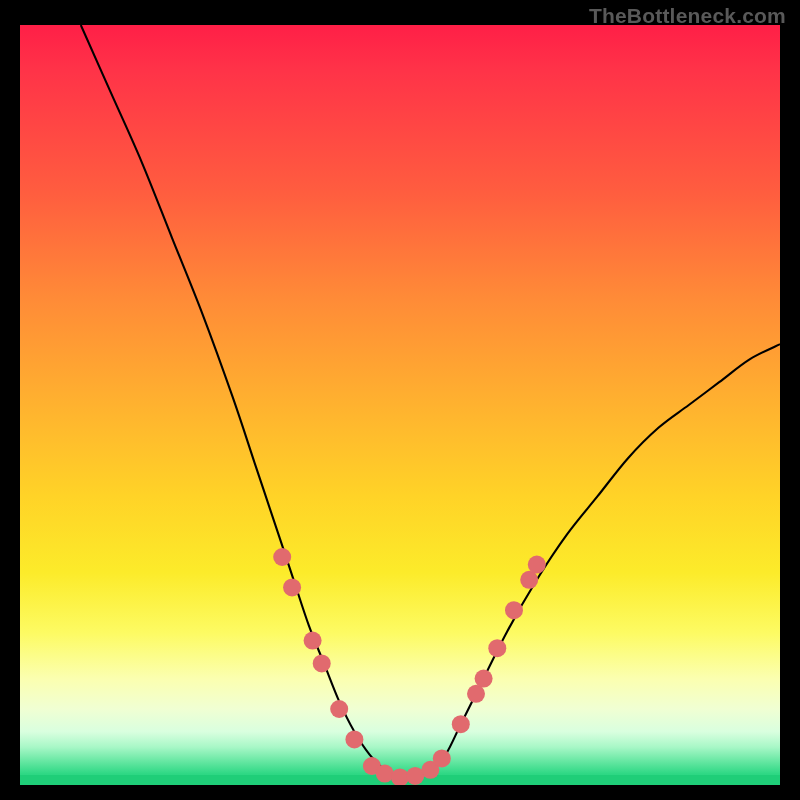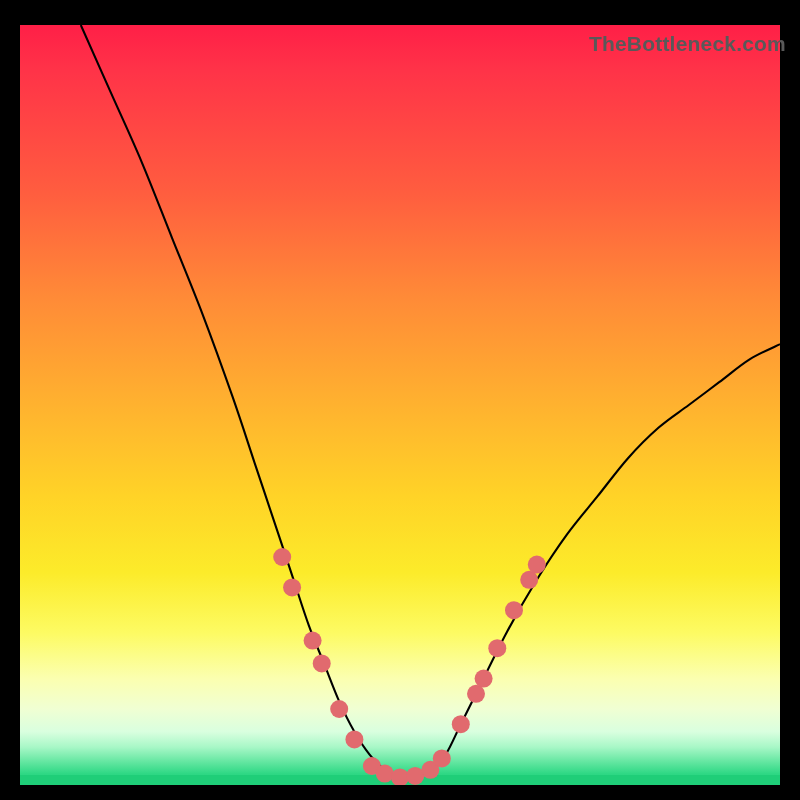--- a/index.html
+++ b/index.html
@@ -44,21 +44,20 @@
   }
   .watermark {
     position: absolute;
     top: 4px;
     right: 14px;
     font-family: Arial, Helvetica, sans-serif;
     font-size: 21px;
     font-weight: 600;
     color: #595959;
     letter-spacing: 0.2px;
-    margin-top: 28px;
   }
   svg.curve {
     position: absolute;
     left: 0;
     top: 0;
     width: 760px;
     height: 760px;
   }
   .line {
     fill: none;

